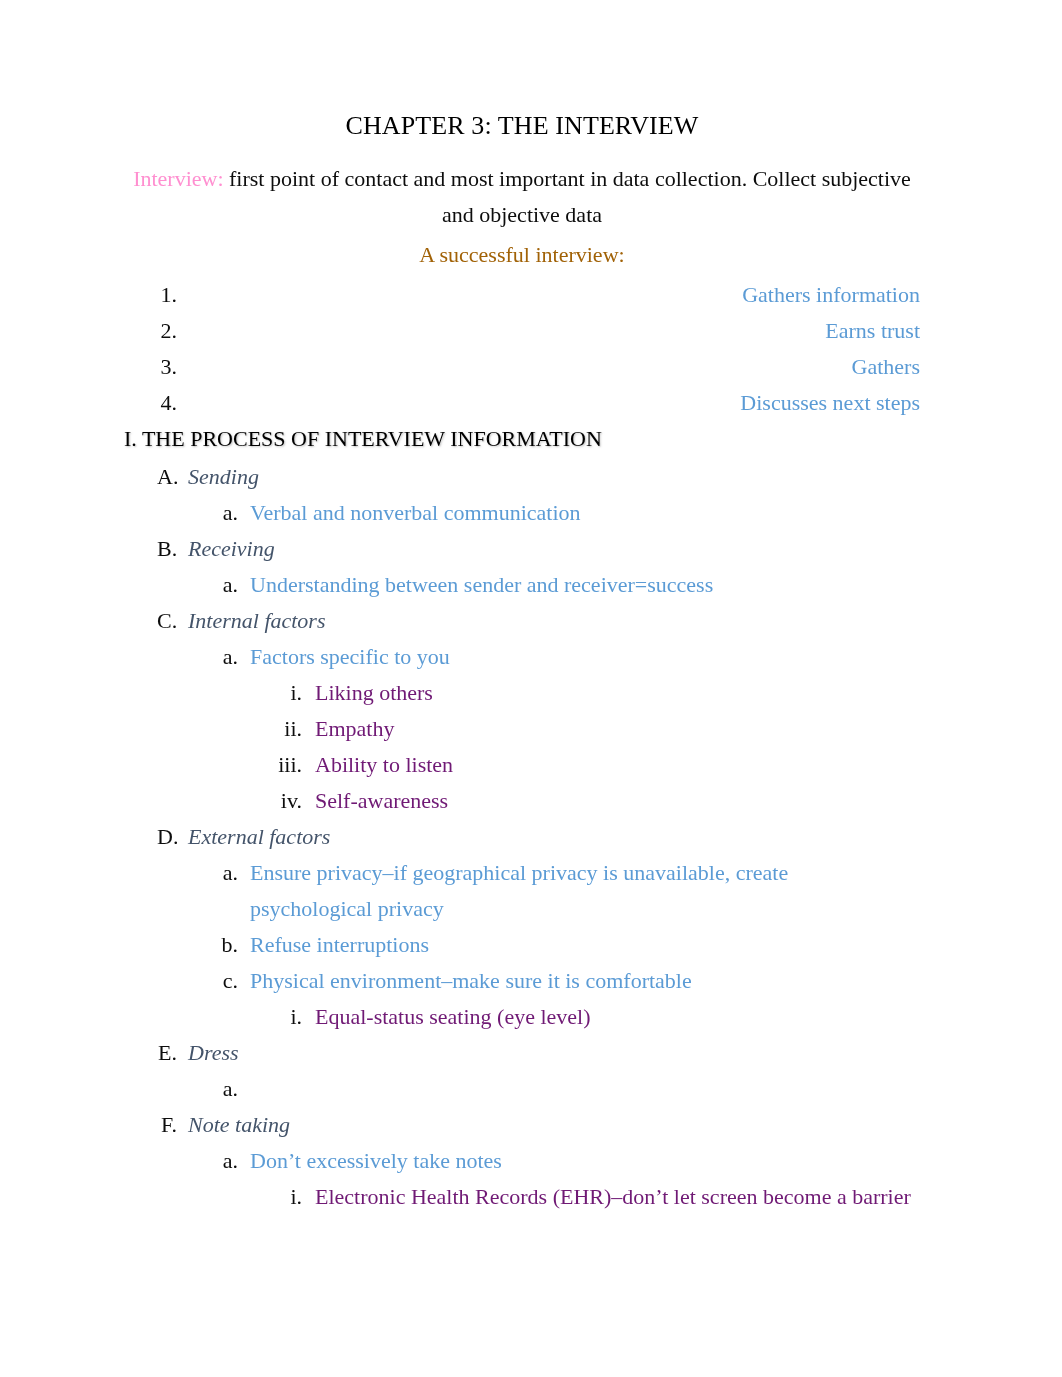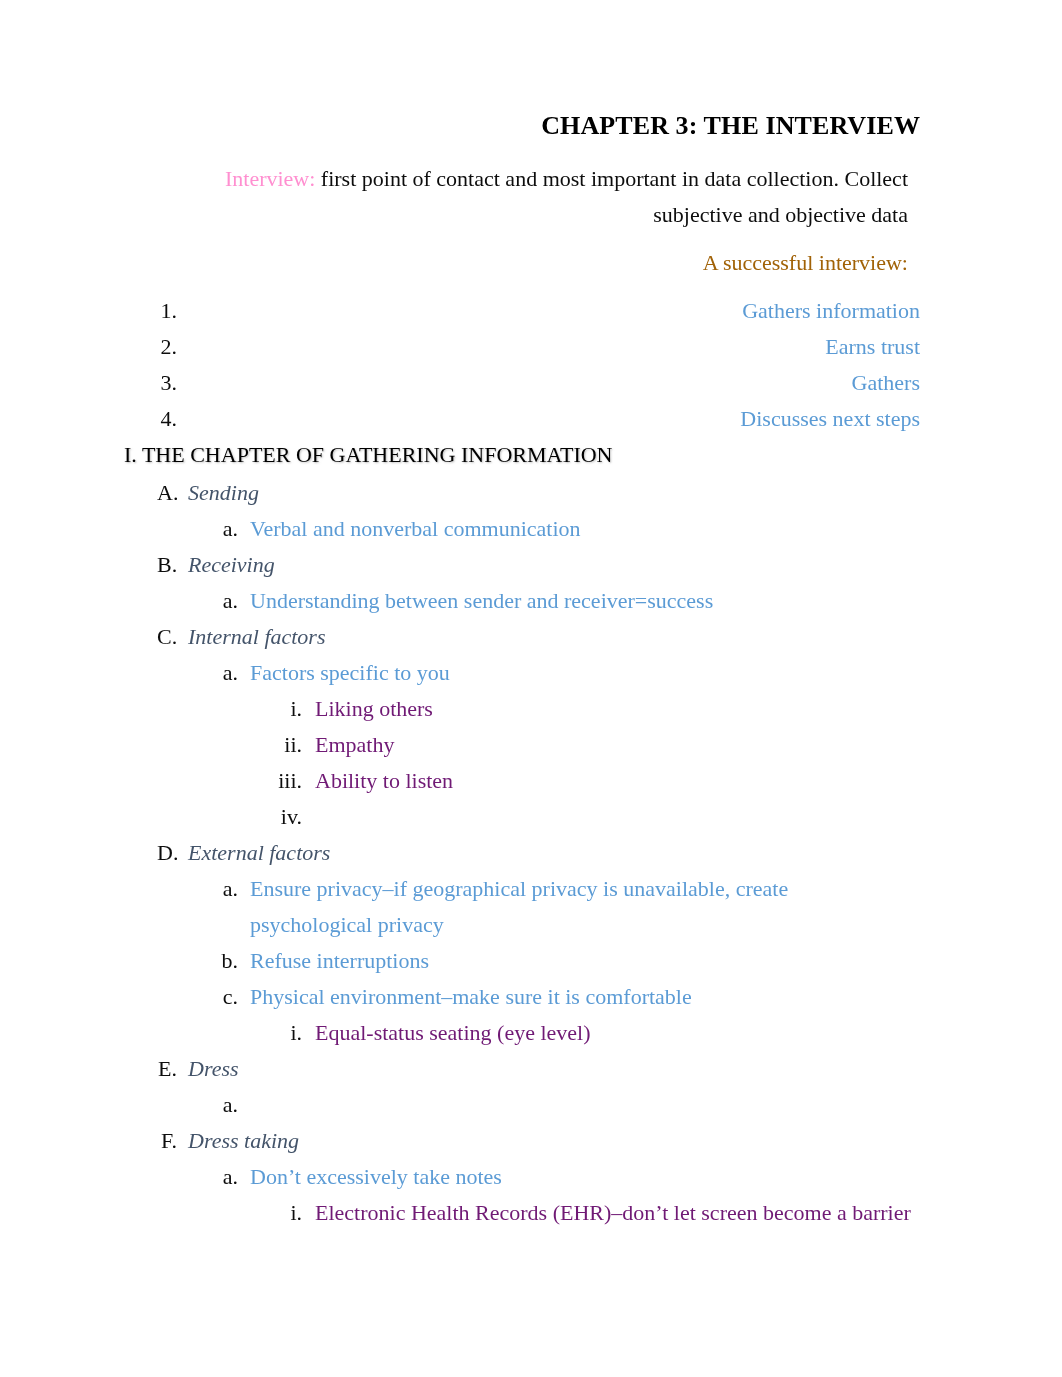--- a/index.html
+++ b/index.html
@@ -20,35 +20,35 @@
     position: relative;
     width: 1062px;
     height: 1377px;
     box-sizing: border-box;
     padding: 110px 142px 0 124px;
   }
 
   
   .doc-title {
     font-size: 26px;
-    font-weight: bold;
-    text-align: right;
+    font-weight: normal;
+    text-align: center;
     color: #000000;
     letter-spacing: 0.1px;
     margin: 0 0 18px 0;
     line-height: 1.25;
   }
 
   
   .para {
     font-size: 22px;
     line-height: 36px;
-    margin: 12px;
+    margin: 4px;
     color: #0d0d0d;
-    text-align: right;
+    text-align: center;
   }
   .para.lead {
     margin-bottom: 0;
   }
   .term-pink {
     color: #ff8fd0;
   }
   .para.slate {
     color: #a16207;
   }
@@ -129,21 +129,21 @@
       <span class="marker">3.</span>
       <span class="text">Gathers</span>
     </div>
     <div class="row lvl1">
       <span class="marker">4.</span>
       <span class="text">Discusses next steps</span>
     </div>
   </div>
 
   <div class="section-heading-wrap">
-    <span class="section-heading">I. THE CHAPTER OF GATHERING INFORMATION</span>
+    <span class="section-heading">I. THE PROCESS OF INTERVIEW INFORMATION</span>
   </div>
 
   <div>
 
     <div class="row lvlA">
       <span class="marker">A.</span>
       <span class="text">Sending</span>
     </div>
     <div class="row lvla">
       <span class="marker">a.</span>
@@ -174,20 +174,21 @@
     <div class="row lvli">
       <span class="marker">ii.</span>
       <span class="text">Empathy</span>
     </div>
     <div class="row lvli">
       <span class="marker">iii.</span>
       <span class="text">Ability to listen</span>
     </div>
     <div class="row lvli">
       <span class="marker">iv.</span>
+      <span class="text">Self-awareness</span>
     </div>
 
     <div class="row lvlA">
       <span class="marker">D.</span>
       <span class="text">External factors</span>
     </div>
     <div class="row lvla">
       <span class="marker">a.</span>
       <span class="text">Ensure privacy–if geographical privacy is unavailable, create psychological privacy</span>
     </div>
@@ -207,21 +208,21 @@
     <div class="row lvlA">
       <span class="marker">E.</span>
       <span class="text">Dress</span>
     </div>
     <div class="row lvla">
       <span class="marker">a.</span>
     </div>
 
     <div class="row lvlA">
       <span class="marker">F.</span>
-      <span class="text">Dress taking</span>
+      <span class="text">Note taking</span>
     </div>
     <div class="row lvla">
       <span class="marker">a.</span>
       <span class="text">Don’t excessively take notes</span>
     </div>
     <div class="row lvli">
       <span class="marker">i.</span>
       <span class="text">Electronic Health Records (EHR)–don’t let screen become a barrier</span>
     </div>
 

